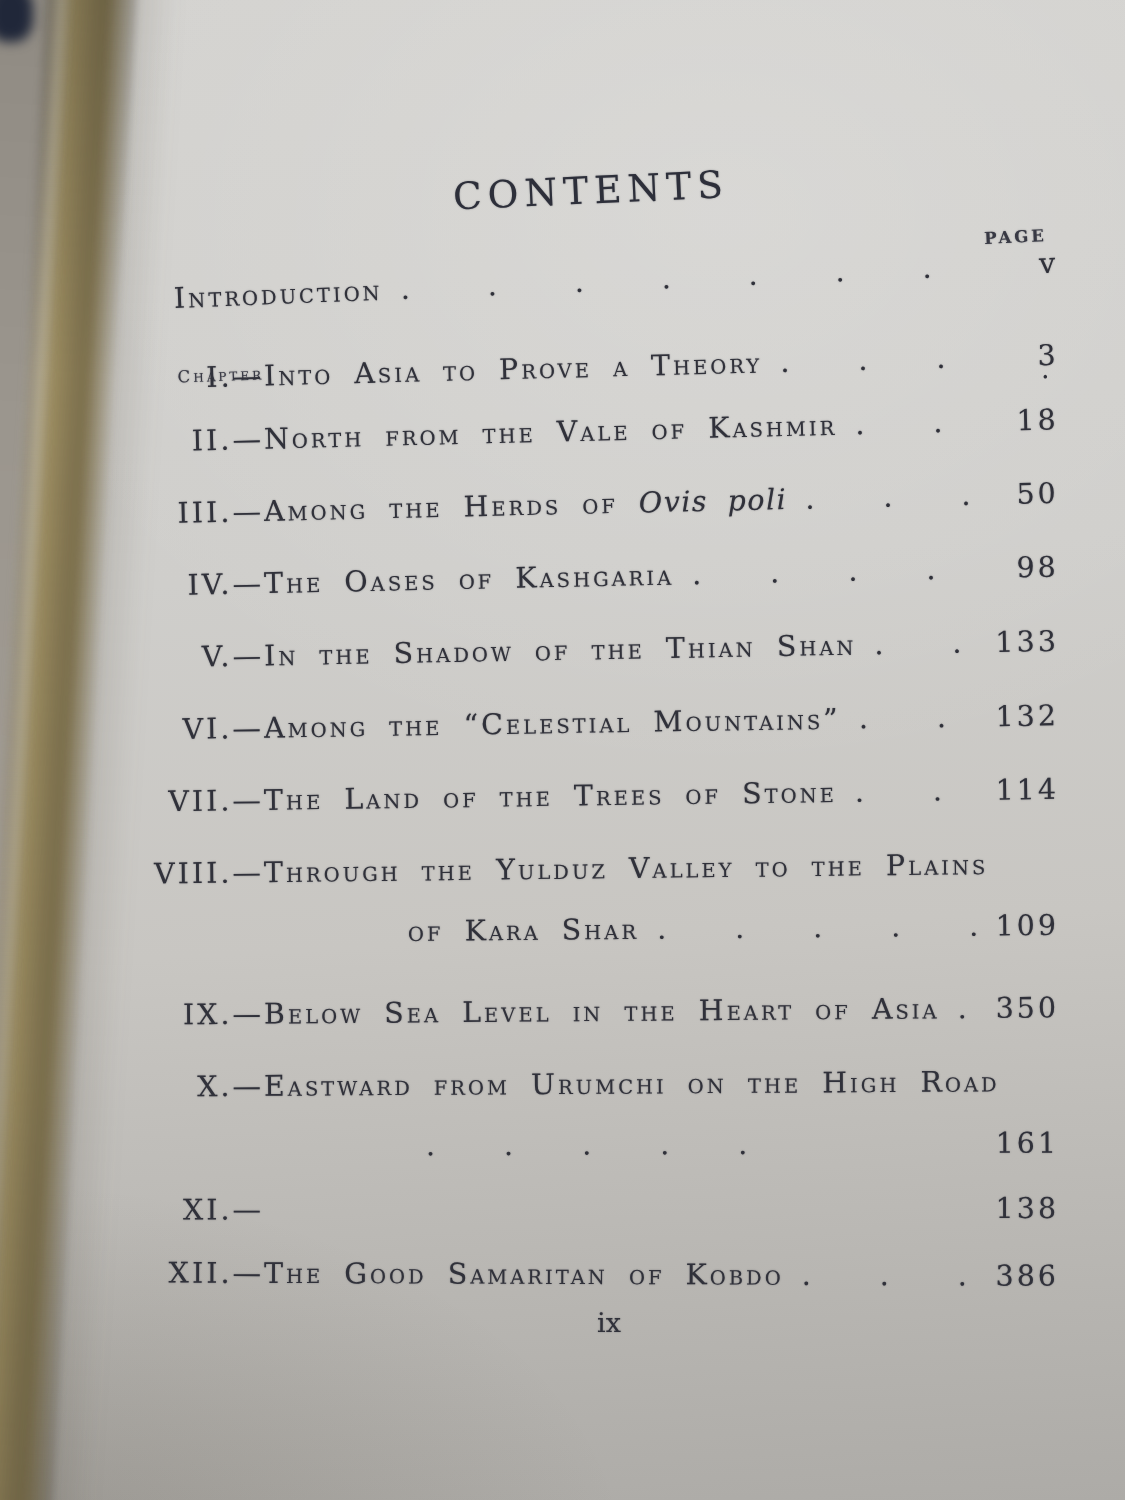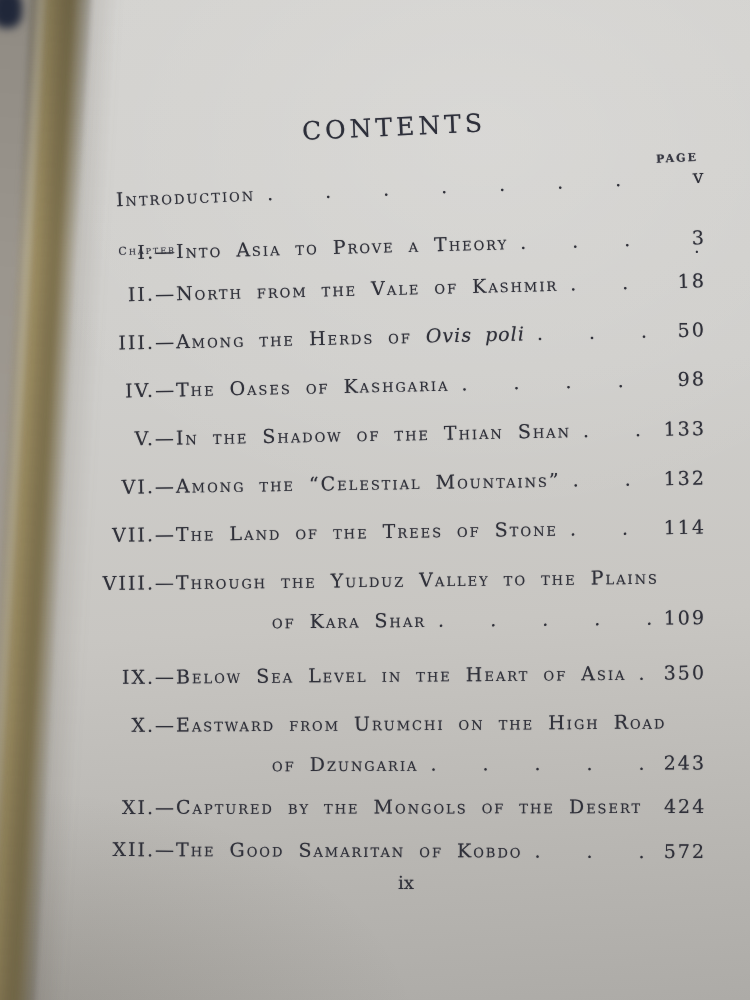--- a/index.html
+++ b/index.html
@@ -192,38 +192,36 @@
       <span class="dots">.</span>
       <span class="pgn">350</span>
     </div>
 
     <div>
       <div class="row t10a mb18">
         <span class="num">X.—</span>
         <span class="ttl">Eastward from Urumchi on the High Road</span>
       </div>
       <div class="row t10b indent2 mb20">
-        <span class="ttl">of Dzungaria</span>
         <span class="dots">.....</span>
-        <span class="pgn">243</span>
+        <span class="pgn">161</span>
       </div>
     </div>
 
     <div class="row t11 mb20">
       <span class="num">XI.—</span>
-      <span class="ttl">Captured by the Mongols of the Desert</span>
       <span class="dots"></span>
-      <span class="pgn">424</span>
+      <span class="pgn">138</span>
     </div>
 
     <div class="row t12 mb12">
       <span class="num">XII.—</span>
       <span class="ttl">The Good Samaritan of Kobdo</span>
       <span class="dots">...</span>
-      <span class="pgn">572</span>
+      <span class="pgn">386</span>
     </div>
 
     <div class="folio-row">
       <span>ix</span>
     </div>
 
   </div>
 
   <span class="stray-dot">.</span>
 </div>

